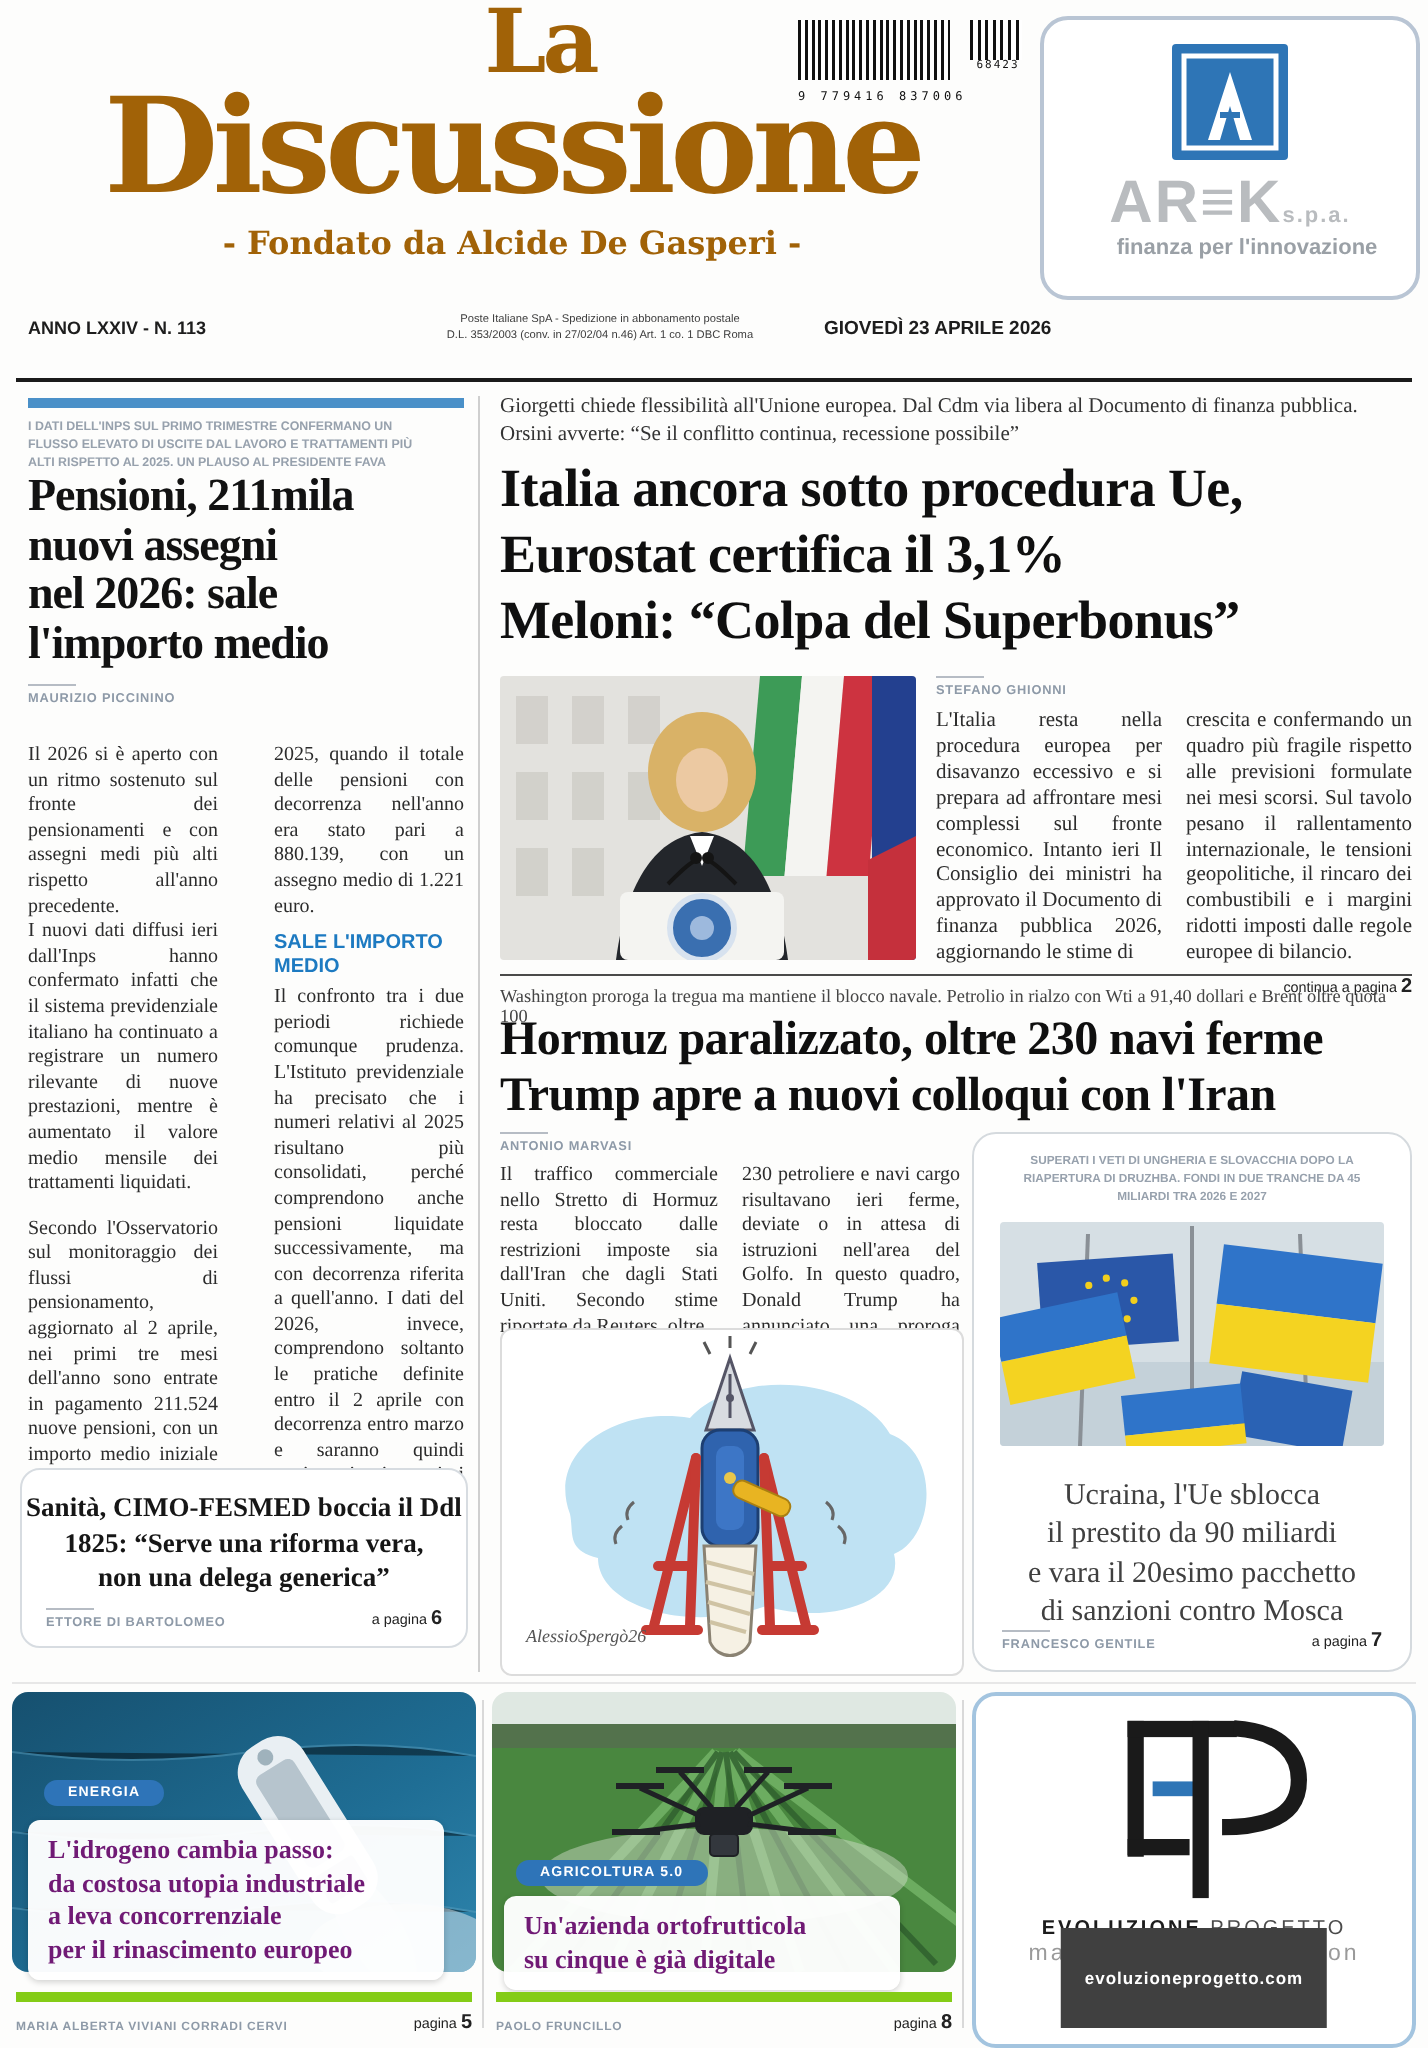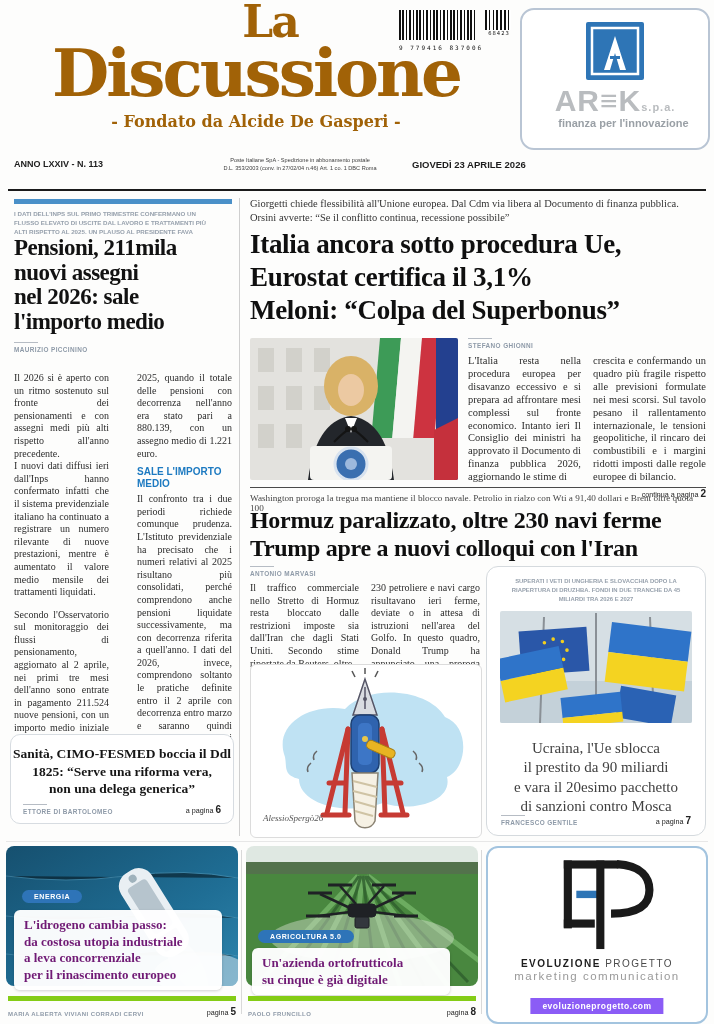--- a/index.html
+++ b/index.html
@@ -98,22 +98,22 @@
         font-weight:bold;font-size:13px;line-height:16.5px;color:#701a75;box-shadow:0 1px 3px rgba(0,0,0,.18);}
   .botfoot{position:absolute;left:2px;right:2px;top:150px;border-top:5px solid #84cc16;padding-top:5px;
         display:flex;justify-content:space-between;align-items:flex-end;}
   .botfoot .byline{font-size:6px;}
 
   .ep-box{left:486px;top:846px;width:218px;height:174px;border:2px solid #a3c4df;border-radius:12px;background:#fff;text-align:center;}
   .ep-name{font-family:"Liberation Sans",sans-serif;font-size:10px;letter-spacing:1.5px;color:#1c1c1c;margin-top:2px;}
   .ep-name .w2{font-weight:normal;color:#4a4a4a;}
   .ep-name .w1{font-weight:bold;}
   .ep-tag{font-family:"Liberation Sans",sans-serif;font-size:11.5px;letter-spacing:1.5px;color:#9a9a9a;margin-top:1px;}
-  .ep-url{position:absolute;left:50%;transform:translateX(-50%);bottom:8px;background:#8b5cf6;color:#fff;
-        font-family:"Liberation Sans",sans-serif;font-weight:bold;font-size:8.5px;letter-spacing:.5px;padding:3px 12px;}
+  .ep-url{position:absolute;left:50%;transform:translateX(-50%);bottom:8px;background:#404040;color:#fff;
+        font-family:"Liberation Sans",sans-serif;font-weight:bold;font-size:8.5px;letter-spacing:.5px;padding:20px 12px;}
 </style>
 </head>
 <body>
 
 <div id="page">
 
   <div class="abs masthead">
     <div class="title-la">La</div>
     <div class="title-main">Discussione</div>
     <div class="subtitle">- Fondato da Alcide De Gasperi -</div>

